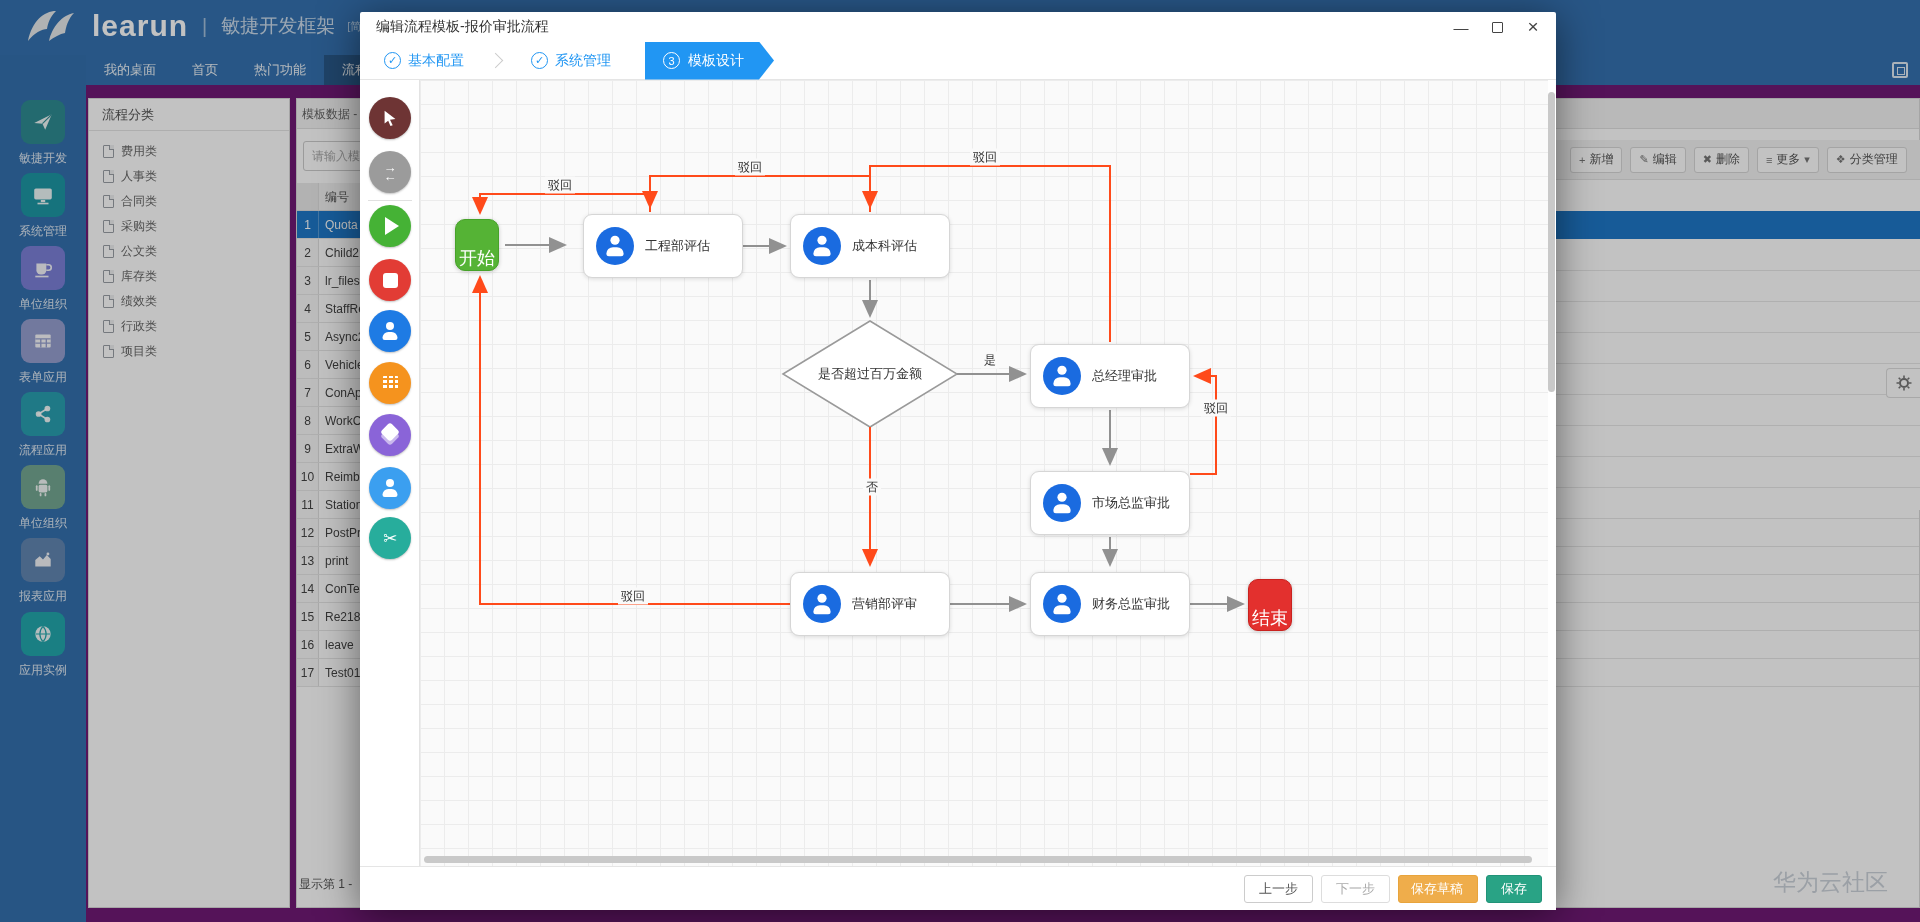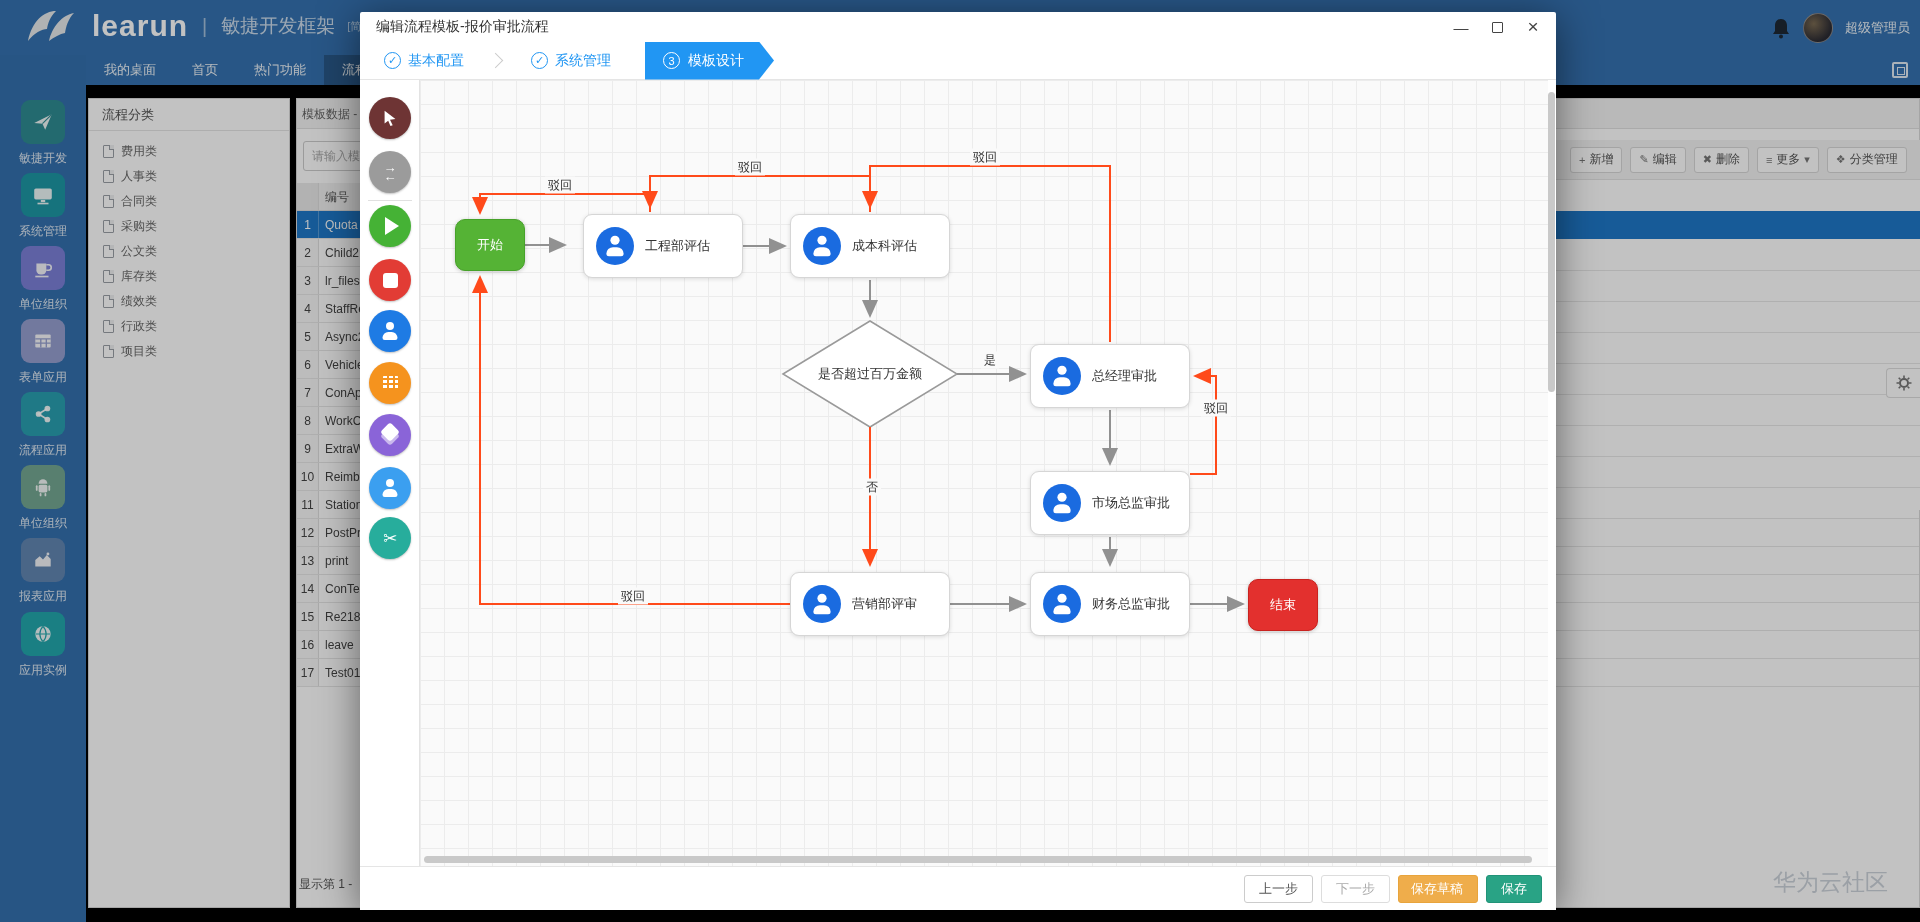--- a/index.html
+++ b/index.html
@@ -1,18 +1,18 @@
 <!DOCTYPE html>
 <html><head>
 <meta charset="utf-8">
 <style>
   * { margin:0; padding:0; box-sizing:border-box; }
   html,body { width:1920px; height:922px; overflow:hidden; }
   body { font-family:"Liberation Sans","DejaVu Sans",sans-serif; }
-  #app { position:relative; width:1920px; height:922px; background:#000000; overflow:hidden; }
+  #app { position:relative; width:1920px; height:922px; background:#701a75; overflow:hidden; }
 
   
   .topbar { position:absolute; left:0; top:0; width:1920px; height:55px; background:#3572b0; z-index:1; }
   .logo { position:absolute; left:22px; top:7px; display:flex; align-items:center; gap:12px; }
   .logo-mark { width:58px; height:38px; }
   .logo-text { color:#fff; font-size:30px; font-weight:bold; letter-spacing:1px; }
   .logo-sep { color:rgba(255,255,255,.55); font-size:20px; margin:0 2px; }
   .logo-sub { color:rgba(255,255,255,.75); font-size:19px; }
   .logo-badge { color:rgba(255,255,255,.6); font-size:11px; vertical-align:top; }
   .userbox { position:absolute; right:10px; top:0; height:55px; display:flex; align-items:center; gap:12px; }
@@ -104,21 +104,21 @@
   
   .canvas { position:absolute; left:60px; top:0; width:1128px; height:786px; background-color:#fafafa;
             background-image:linear-gradient(#ececec 1px, transparent 1px), linear-gradient(90deg,#ececec 1px, transparent 1px);
             background-size:24px 24px; overflow:hidden; }
   .canvas svg { position:absolute; left:0; top:0; z-index:1; }
   .flow-card { position:absolute; width:160px; height:64px; background:#fff; border:1px solid #d6d6d6; border-radius:9px; box-shadow:0 1px 4px rgba(0,0,0,.13);
                display:flex; align-items:center; gap:11px; padding-left:12px; z-index:2; cursor:pointer; }
   .node-avatar { width:38px; height:38px; border-radius:50%; background:#1a6be0; flex:none; display:flex; align-items:center; justify-content:center; }
   .node-avatar .person { transform:scale(1.15); }
   .node-label { font-size:13px; color:#333; white-space:nowrap; }
-  .flow-terminal { position:absolute; width:70px; height:52px; border-radius:10px; color:#fff; font-size:13px; display:flex; align-items:center; justify-content:center; z-index:2; box-shadow:0 1px 4px rgba(0,0,0,.2); cursor:pointer; }
+  .flow-terminal { position:absolute; width:44px; height:52px; border-radius:10px; color:#fff; font-size:18px; display:flex; align-items:flex-end; justify-content:center; z-index:2; box-shadow:0 1px 4px rgba(0,0,0,.2); cursor:pointer; }
   .flow-start { background:#55b335; border:1px solid #47a22a; }
   .flow-end { background:#e3302e; border:1px solid #c9221f; }
   .diamond-label { position:absolute; left:450px; top:294px; transform:translate(-50%,-50%); font-size:13px; color:#333; z-index:2; white-space:nowrap; }
   .edge-label { position:absolute; transform:translate(-50%,-50%); font-size:12px; color:#333; z-index:3; background:#fafafa; padding:0 3px; white-space:nowrap; }
   .hscroll { position:absolute; left:4px; bottom:3px; width:1108px; height:7px; background:#c9c9c9; border-radius:4px; z-index:4; cursor:pointer; }
   .vscroll { position:absolute; right:1px; top:12px; width:7px; height:300px; background:#c9c9c9; border-radius:4px; z-index:4; cursor:pointer; }
 
   
   .m-footer { position:absolute; left:0; bottom:0; width:1196px; height:44px; background:#fff; border-top:1px solid #e5e5e5; display:flex; align-items:center; justify-content:flex-end; gap:8px; padding-right:14px; }
   .fbtn { height:28px; padding:0 14px; border-radius:3px; font-size:13px; display:flex; align-items:center; cursor:pointer; }
@@ -136,28 +136,20 @@
     <div class="logo">
       <svg class="logo-mark" viewBox="0 0 58 38">
         <path d="M6 34 C10 14 22 4 34 4 C28 10 26 16 25 22 C20 22 12 26 6 34 Z" fill="#e8eaec"></path>
         <path d="M27 34 C30 20 40 8 52 6 C46 12 44 20 43 26 C38 27 32 30 27 34 Z" fill="#e8eaec"></path>
       </svg>
       <span class="logo-text">learun</span>
       <span class="logo-sep">|</span>
       <span class="logo-sub">敏捷开发框架</span>
       <span class="logo-badge">[简</span>
     </div>
-    <div class="userbox">
-      <svg class="bell" viewBox="0 0 20 22">
-        <path d="M10 2 C6 2 4 5 4 9 L4 14 L2 17 L18 17 L16 14 L16 9 C16 5 14 2 10 2 Z" fill="#1d2834"></path>
-        <circle cx="10" cy="19.5" r="2" fill="#1d2834"></circle>
-      </svg>
-      <span class="avatar"></span>
-      <span class="username">超级管理员</span>
-    </div>
   </div>
 
   <div class="tabrow">
     <div class="tab">
         <span>我的桌面</span>
       </div>
     <div class="tab">
         <span>首页</span>
       </div>
     <div class="tab">

